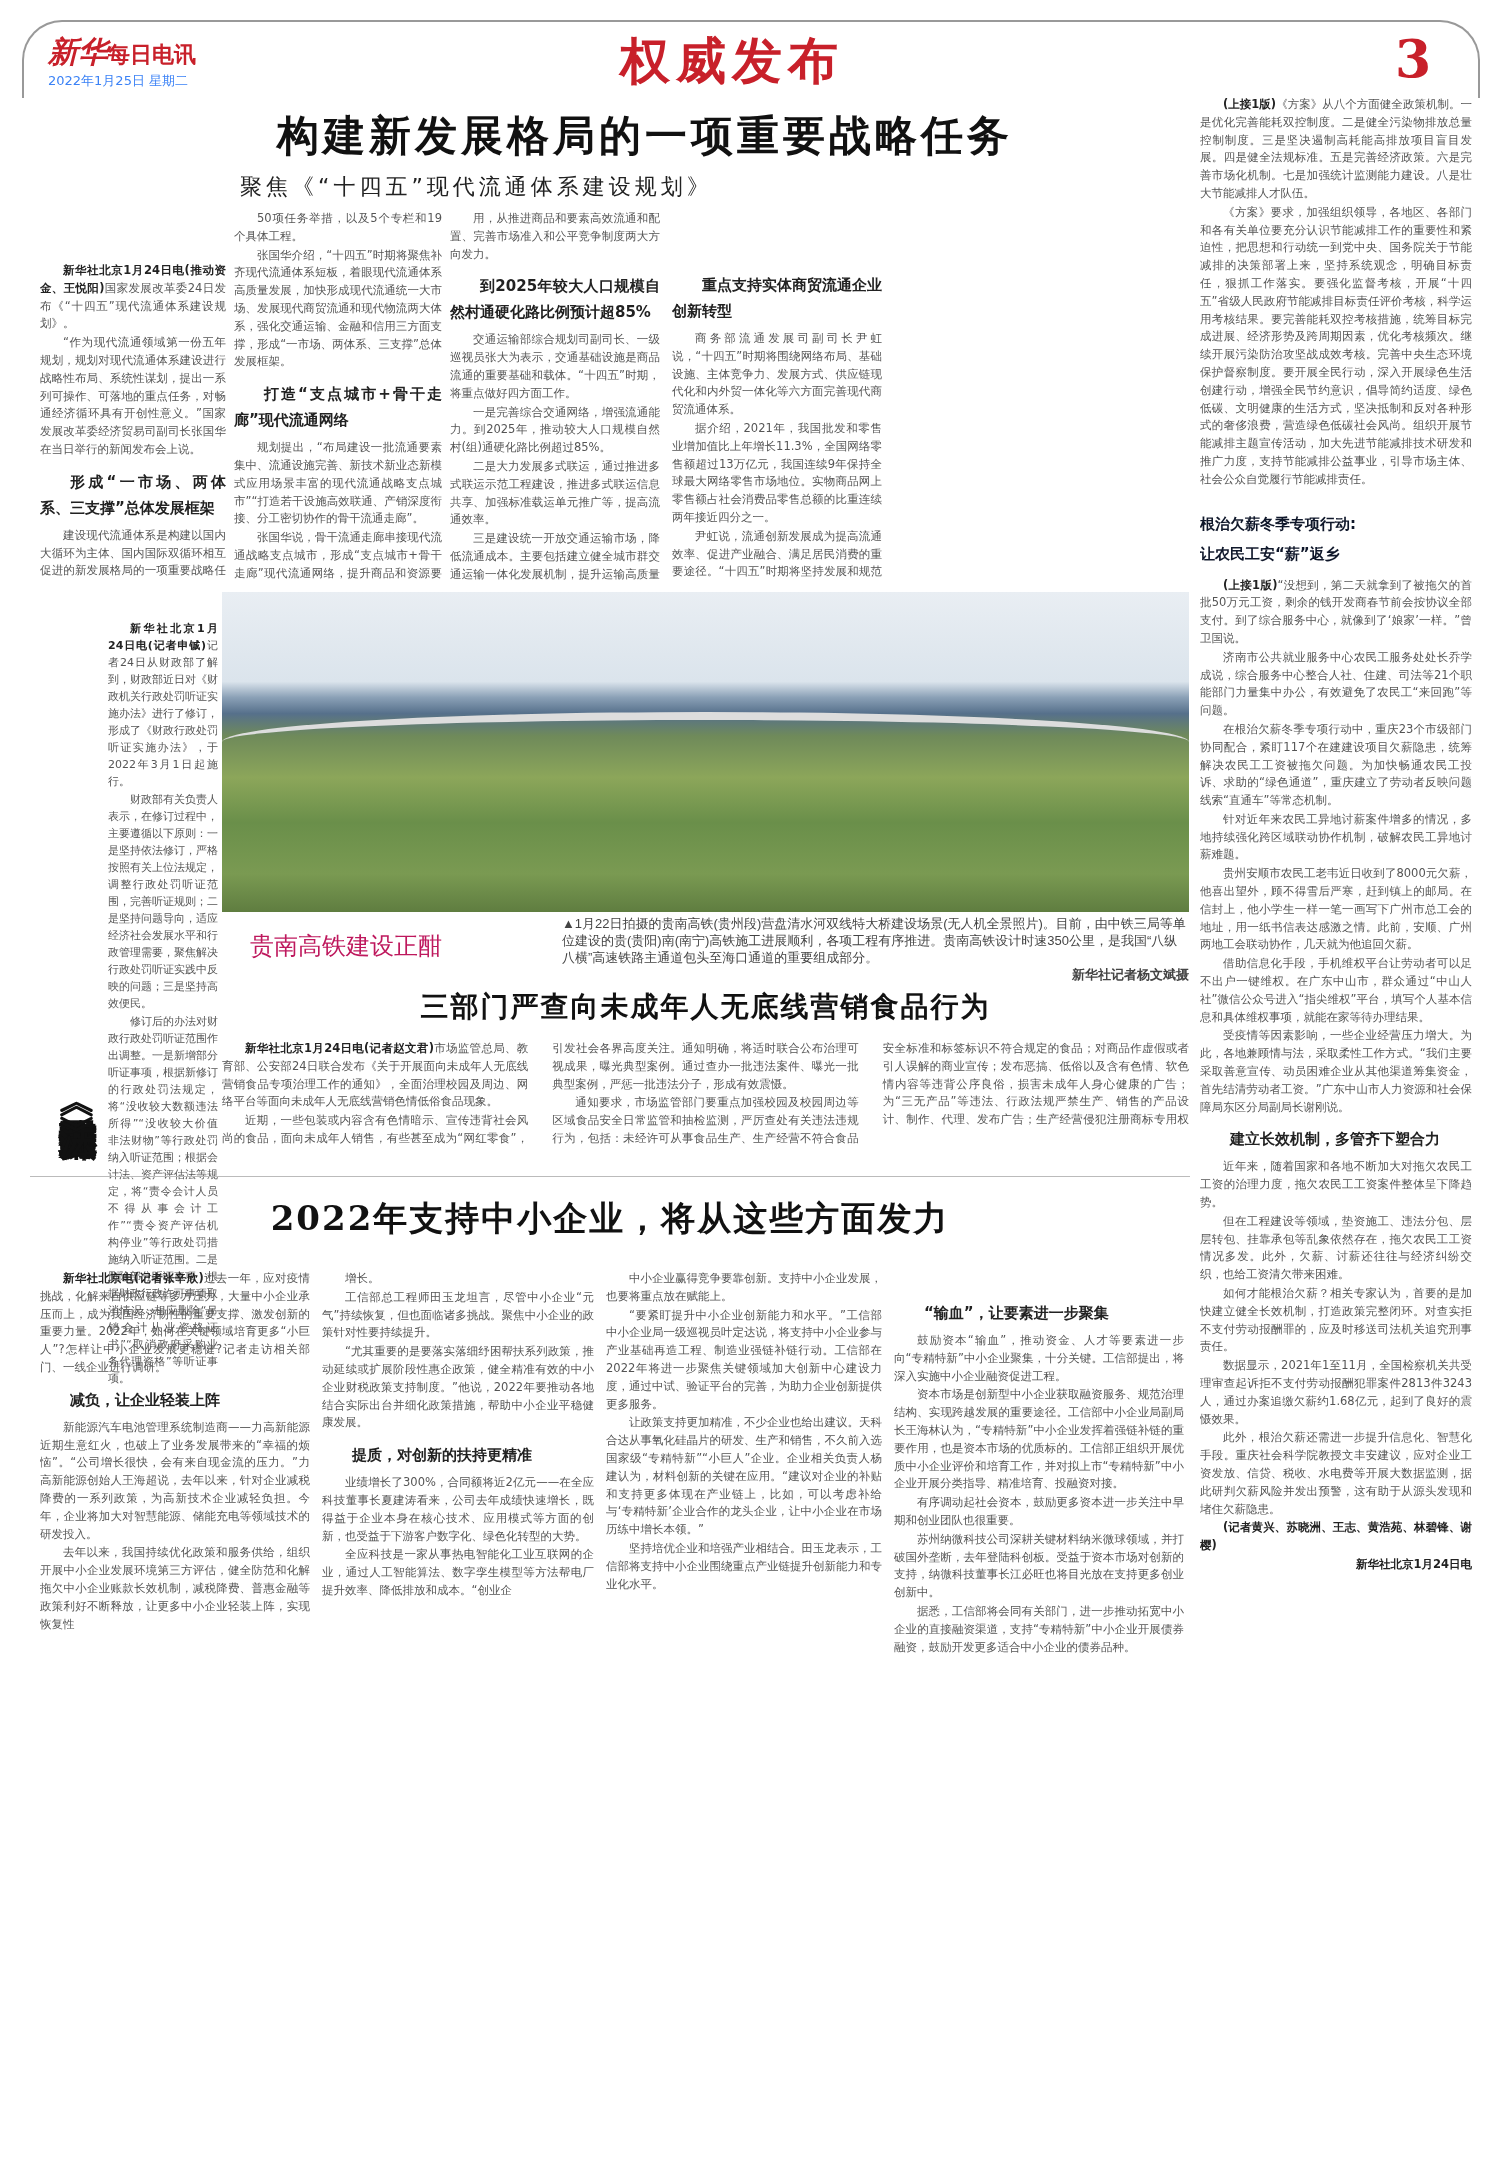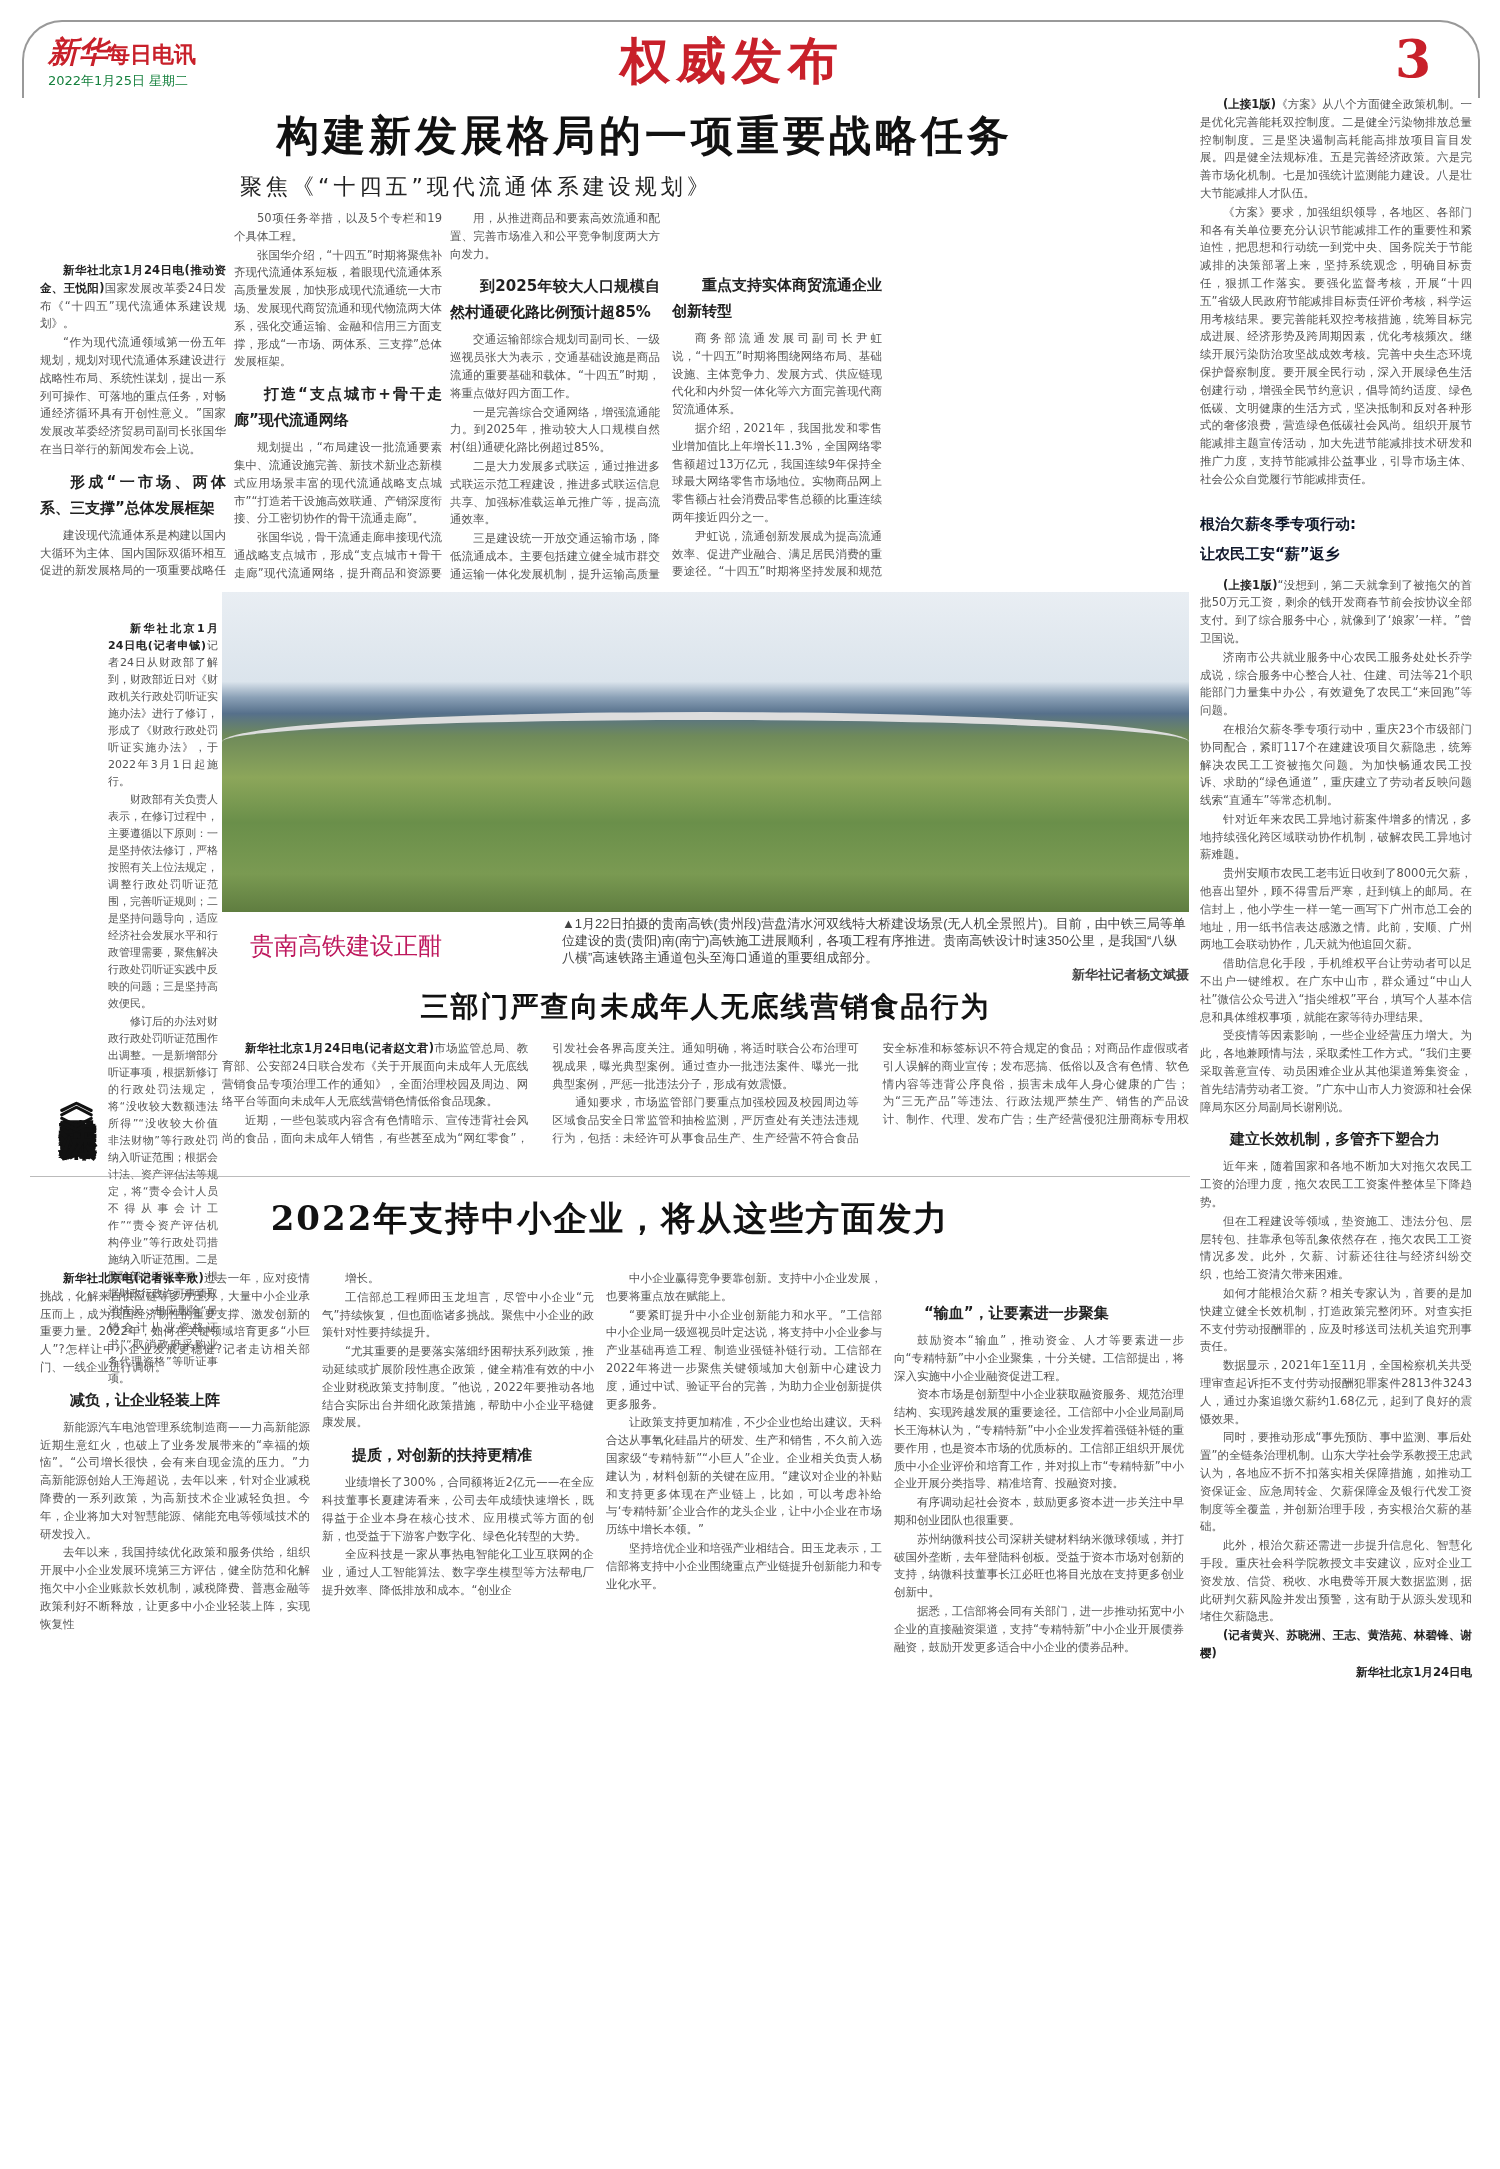--- a/index.html
+++ b/index.html
@@ -1,21 +1,21 @@
 <!DOCTYPE html>
 <html><head>
 <meta charset="utf-8">
 <style>
   * { box-sizing: border-box; margin: 0; padding: 0; }
   body { width: 1500px; height: 2169px; background: #fff; font-family: "DejaVu Serif", serif; color: #333; position: relative; overflow: hidden; }
   .abs { position: absolute; }
   .masthead { left: 22px; top: 20px; width: 1458px; height: 78px; border: 2px solid #999; border-bottom: none; border-radius: 40px 40px 0 0; }
   .logo { left: 48px; top: 32px; color: #c8202a; font-size: 30px; font-weight: bold; font-style: italic; font-family: "DejaVu Serif", serif; }
   .logo small { font-size: 22px; font-style: normal; }
-  .date { left: 48px; top: 72px; font-size: 13px; font-family: "DejaVu Sans", sans-serif; color: #15803d; }
+  .date { left: 48px; top: 72px; font-size: 13px; font-family: "DejaVu Sans", sans-serif; color: #3b82f6; }
   .section { left: 620px; top: 28px; color: #c8202a; font-size: 50px; font-weight: bold; letter-spacing: 6px; }
   .pagenum { left: 1395px; top: 28px; color: #c8202a; font-size: 52px; font-weight: bold; }
   .main-title { left: 100px; top: 108px; width: 1090px; font-size: 42px; font-weight: bold; letter-spacing: 4px; color: #111; text-align: center; }
   .subtitle { left: 240px; top: 172px; font-size: 22px; letter-spacing: 4px; color: #222; font-family: "DejaVu Sans", sans-serif; }
   .col { font-size: 11.5px; line-height: 17.8px; color: #555; text-align: justify; font-family: "DejaVu Sans", sans-serif; overflow: hidden; }
   .col p { text-indent: 2em; margin-bottom: 1px; }
   .col b { color: #222; }
   .h3 { font-size: 15px; font-weight: bold; color: #222; line-height: 26px; margin: 10px 0 6px; font-family: "DejaVu Sans", sans-serif; text-indent: 2em; }
   .vtitle { left: 42px; top: 640px; width: 60px; font-size: 38px; font-weight: bold; color: #111; line-height: 48px; text-align: center; writing-mode: vertical-rl; height: 900px; }
   .photo { left: 222px; top: 592px; width: 967px; height: 320px; overflow: hidden; background: linear-gradient(180deg, #e9eef3 0%, #dbe4ec 28%, #8aa0b6 33%, #56708b 38%, #6f8a5a 45%, #8ca65a 58%, #6a8f4a 72%, #7a9a52 88%, #5f7d40 100%); }
@@ -82,21 +82,20 @@
   <p>在根治欠薪冬季专项行动中，重庆23个市级部门协同配合，紧盯117个在建建设项目欠薪隐患，统筹解决农民工工资被拖欠问题。为加快畅通农民工投诉、求助的“绿色通道”，重庆建立了劳动者反映问题线索“直通车”等常态机制。</p>
   <p>针对近年来农民工异地讨薪案件增多的情况，多地持续强化跨区域联动协作机制，破解农民工异地讨薪难题。</p>
   <p>贵州安顺市农民工老韦近日收到了8000元欠薪，他喜出望外，顾不得雪后严寒，赶到镇上的邮局。在信封上，他小学生一样一笔一画写下广州市总工会的地址，用一纸书信表达感激之情。此前，安顺、广州两地工会联动协作，几天就为他追回欠薪。</p>
   <p>借助信息化手段，手机维权平台让劳动者可以足不出户一键维权。在广东中山市，群众通过“中山人社”微信公众号进入“指尖维权”平台，填写个人基本信息和具体维权事项，就能在家等待办理结果。</p>
   <p>受疫情等因素影响，一些企业经营压力增大。为此，各地兼顾情与法，采取柔性工作方式。“我们主要采取善意宣传、动员困难企业从其他渠道筹集资金，首先结清劳动者工资。”广东中山市人力资源和社会保障局东区分局副局长谢刚说。</p>
   <div class="h3">建立长效机制，多管齐下塑合力</div>
   <p>近年来，随着国家和各地不断加大对拖欠农民工工资的治理力度，拖欠农民工工资案件整体呈下降趋势。</p>
   <p>但在工程建设等领域，垫资施工、违法分包、层层转包、挂靠承包等乱象依然存在，拖欠农民工工资情况多发。此外，欠薪、讨薪还往往与经济纠纷交织，也给工资清欠带来困难。</p>
   <p>如何才能根治欠薪？相关专家认为，首要的是加快建立健全长效机制，打造政策完整闭环。对查实拒不支付劳动报酬罪的，应及时移送司法机关追究刑事责任。</p>
   <p>数据显示，2021年1至11月，全国检察机关共受理审查起诉拒不支付劳动报酬犯罪案件2813件3243人，通过办案追缴欠薪约1.68亿元，起到了良好的震慑效果。</p>
-  <p>同时，要推动形成“事先预防、事中监测、事后处置”的全链条治理机制。山东大学社会学系教授王忠武认为，各地应不折不扣落实相关保障措施，如推动工资保证金、应急周转金、欠薪保障金及银行代发工资制度等全覆盖，并创新治理手段，夯实根治欠薪的基础。</p>
   <p>此外，根治欠薪还需进一步提升信息化、智慧化手段。重庆社会科学院教授文丰安建议，应对企业工资发放、信贷、税收、水电费等开展大数据监测，据此研判欠薪风险并发出预警，这有助于从源头发现和堵住欠薪隐患。</p>
   <p><b>(记者黄兴、苏晓洲、王志、黄浩苑、林碧锋、谢樱)</b></p>
   <p style="text-align:right;"><b>新华社北京1月24日电</b></p>
 </div>
 
 <div class="abs vtitle">财政部修订出台《财政行政处罚听证实施办法》</div>
 <div class="abs col" style="left:108px;top:620px;width:110px;height:980px;font-size:11px;line-height:17px;">
   <p><b>新华社北京1月24日电(记者申铖)</b><span>记者24日从财政部了解到，财政部近日对《财政机关行政处罚听证实施办法》进行了修订，形成了《财政行政处罚听证实施办法》，于2022年3月1日起施行。</span></p>
   <p>财政部有关负责人表示，在修订过程中，主要遵循以下原则：一是坚持依法修订，严格按照有关上位法规定，调整行政处罚听证范围，完善听证规则；二是坚持问题导向，适应经济社会发展水平和行政管理需要，聚焦解决行政处罚听证实践中反映的问题；三是坚持高效便民。</p>
   <p>修订后的办法对财政行政处罚听证范围作出调整。一是新增部分听证事项，根据新修订的行政处罚法规定，将“没收较大数额违法所得”“没收较大价值非法财物”等行政处罚纳入听证范围；根据会计法、资产评估法等规定，将“责令会计人员不得从事会计工作”“责令资产评估机构停业”等行政处罚措施纳入听证范围。二是删除部分听证事项，根据财政行政许可事项取消情况，相应删除“吊销会计从业资格证书”“取消政府采购业务代理资格”等听证事项。</p>

